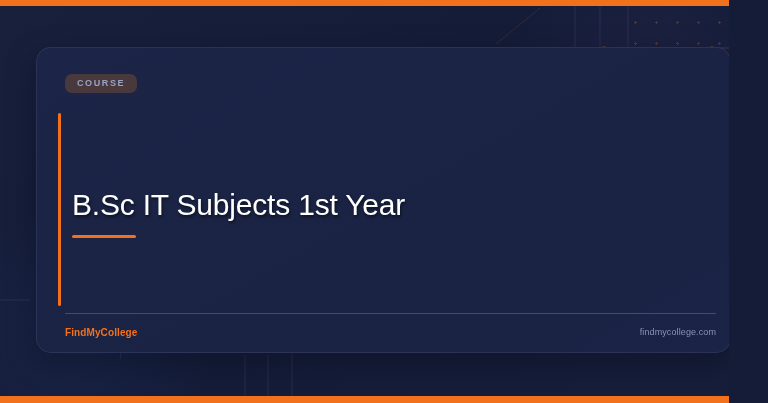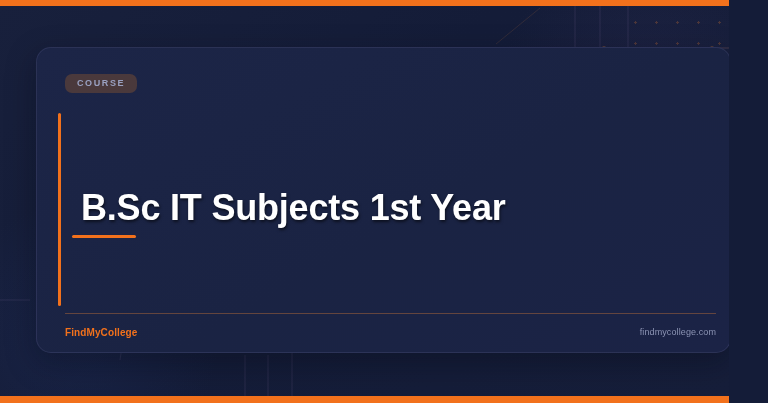--- a/index.html
+++ b/index.html
@@ -113,25 +113,25 @@
     color: #9aa1c2;
     font-size: 9px;
     font-weight: bold;
     letter-spacing: 1.6px;
     line-height: 1;
     font-family: "Liberation Sans", sans-serif;
   }
 
   .title {
     position: absolute;
-    left: 44px;
+    left: 35px;
     top: 140px;
     margin: 0;
-    font-size: 36px;
-    font-weight: bold;
+    font-size: 30px;
+    font-weight: normal;
     color: #ffffff;
     letter-spacing: -0.2px;
     line-height: 1.1;
     text-shadow: 1px 2px 3px rgba(0,0,0,0.55);
     white-space: nowrap;
   }
 
   .title-underline {
     position: absolute;
     left: 35px;

